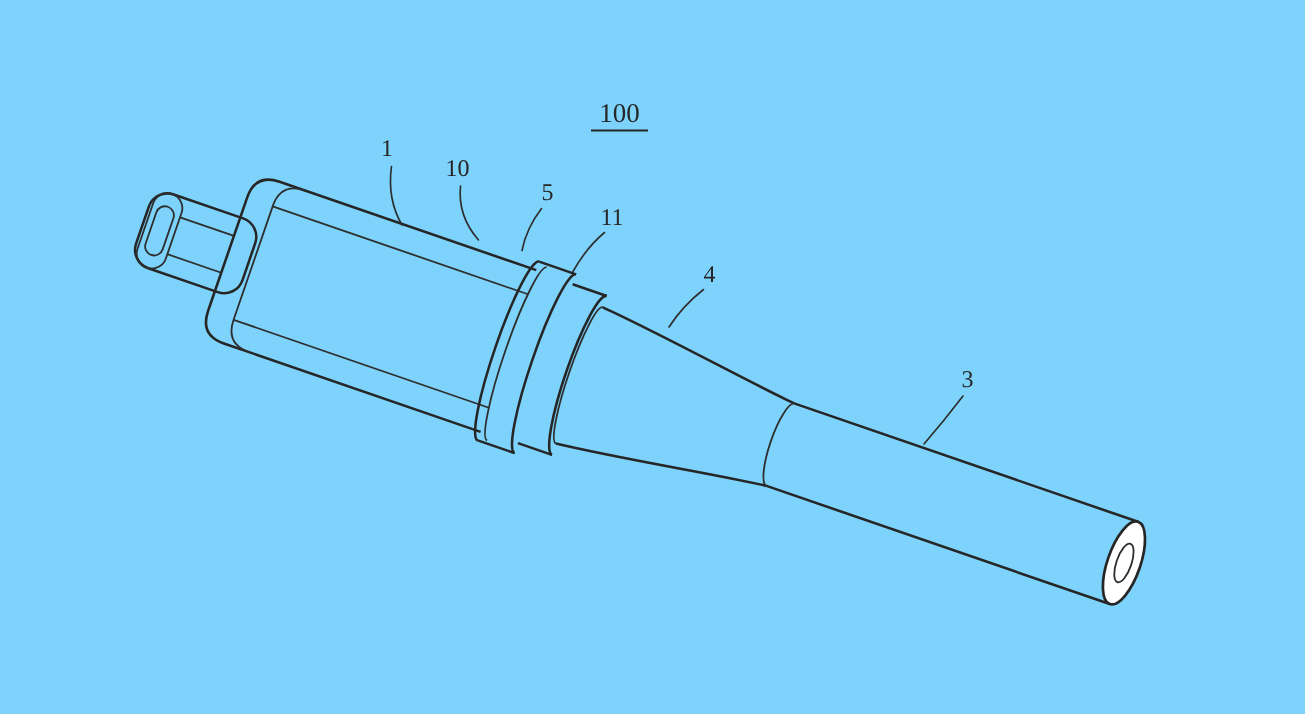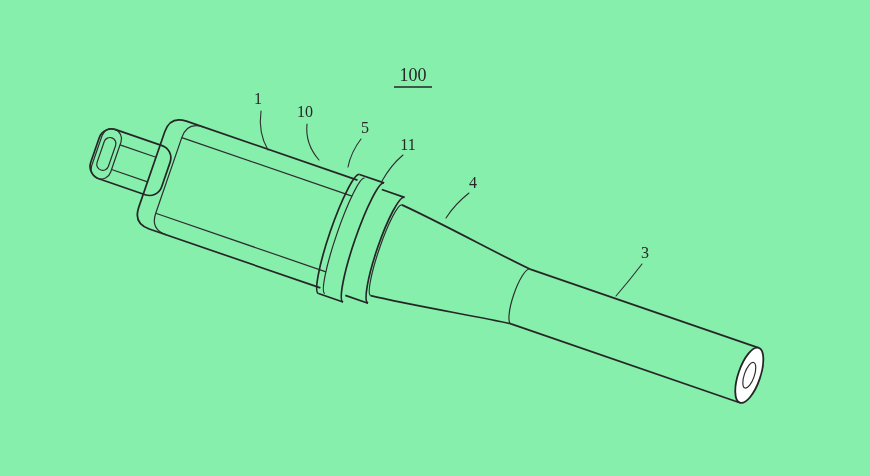--- a/index.html
+++ b/index.html
@@ -4,21 +4,21 @@
 <style>
   html, body {
     margin: 0;
     padding: 0;
     background: #ffffff;
   }
   .page {
     position: relative;
     width: 870px;
     height: 476px;
-    background: #86efac;
+    background: #7dd3fc;
     overflow: hidden;
     font-family: "Liberation Serif", serif;
   }
   svg text {
     font-family: "Liberation Serif", serif;
     fill: #262626;
   }
   .outline {
     fill: none;
     stroke: #262626;

